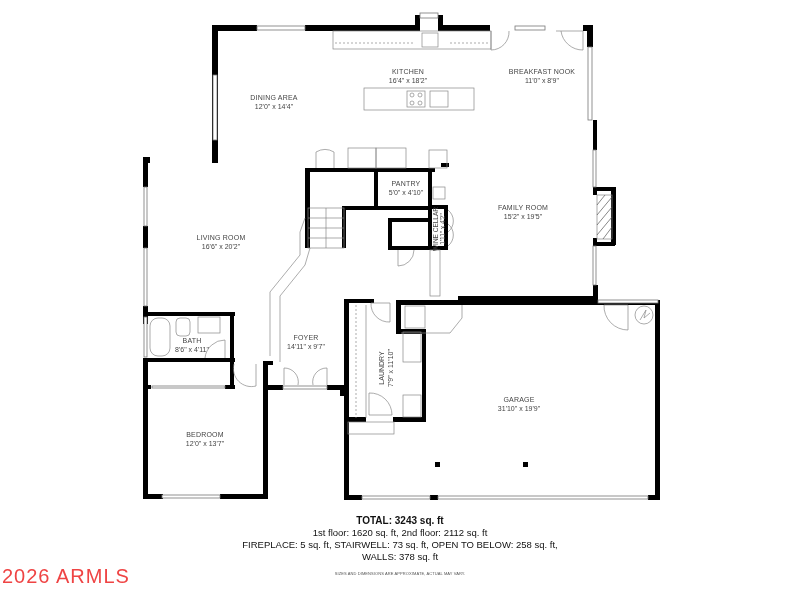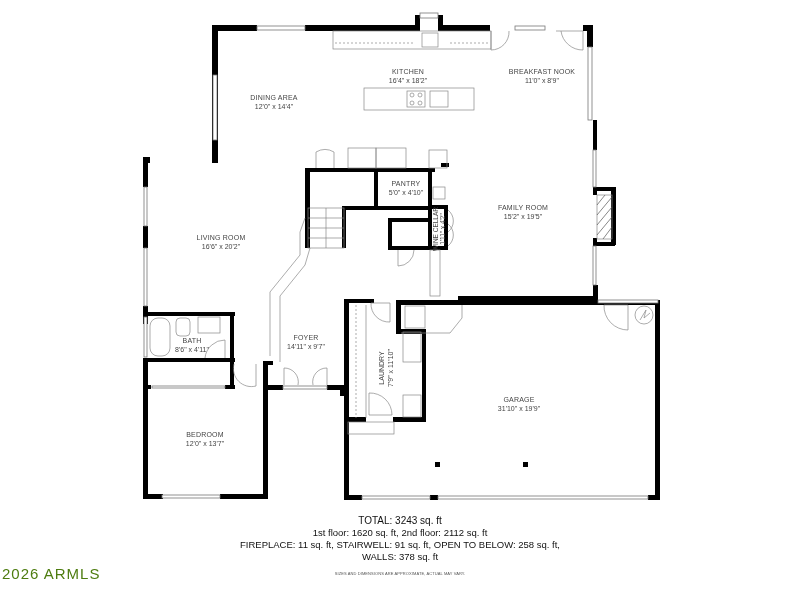--- a/index.html
+++ b/index.html
@@ -7,23 +7,23 @@
          font-family: "Liberation Sans", "DejaVu Sans", sans-serif; color: #333; }
   svg.plan { position: absolute; left: 0; top: 0; }
   .room-label { position: absolute; text-align: center; font-size: 7px; color: #444;
                 line-height: 9px; white-space: nowrap; transform: translateX(-50%); }
   .room-label .name { display: block; letter-spacing: 0.2px; }
   .room-label .dim { display: block; }
   .vlabel { position: absolute; font-size: 7px; color: #444; line-height: 9px;
             white-space: nowrap; transform-origin: center center; text-align: center; }
   .summary { position: absolute; left: 0; width: 800px; top: 515px; text-align: center;
              font-size: 9.5px; line-height: 12px; color: #111; }
-  .summary .total { font-weight: normal; font-size: 10px; }
+  .summary .total { font-weight: bold; font-size: 10px; }
   .summary .disclaimer { font-size: 4px; color: #555; margin-top: 5px; letter-spacing: 0.1px; }
-  .watermark { position: absolute; left: 2px; top: 565px; font-size: 15px; color: #4d7c0f;
+  .watermark { position: absolute; left: 2px; top: 565px; font-size: 20px; color: #ef4444;
                letter-spacing: 1px; font-weight: 300; }
 </style>
 </head>
 <body>
 
 <svg class="plan" width="800" height="600" viewBox="0 0 800 600" xmlns="http://www.w3.org/2000/svg">
   <g fill="#000">
 
     <rect x="212" y="25" width="6" height="135"></rect>
     <rect x="212" y="25" width="45" height="6"></rect>
@@ -228,18 +228,18 @@
   <span class="dim">31'10" x 19'9"</span>
 </div>
 <div class="room-label" style="left:205px; top:430px;">
   <span class="name">BEDROOM</span>
   <span class="dim">12'0" x 13'7"</span>
 </div>
 
 <div class="summary">
   <div class="total">TOTAL: 3243 sq. ft</div>
   <div>1st floor: 1620 sq. ft, 2nd floor: 2112 sq. ft</div>
-  <div>FIREPLACE: 11 sq. ft, STAIRWELL: 91 sq. ft, OPEN TO BELOW: 258 sq. ft,</div>
+  <div>FIREPLACE: 5 sq. ft, STAIRWELL: 73 sq. ft, OPEN TO BELOW: 258 sq. ft,</div>
   <div>WALLS: 378 sq. ft</div>
   <div class="disclaimer">SIZES AND DIMENSIONS ARE APPROXIMATE, ACTUAL MAY VARY.</div>
 </div>
 
 <div class="watermark">2026 ARMLS</div>
 
 </body></html>

